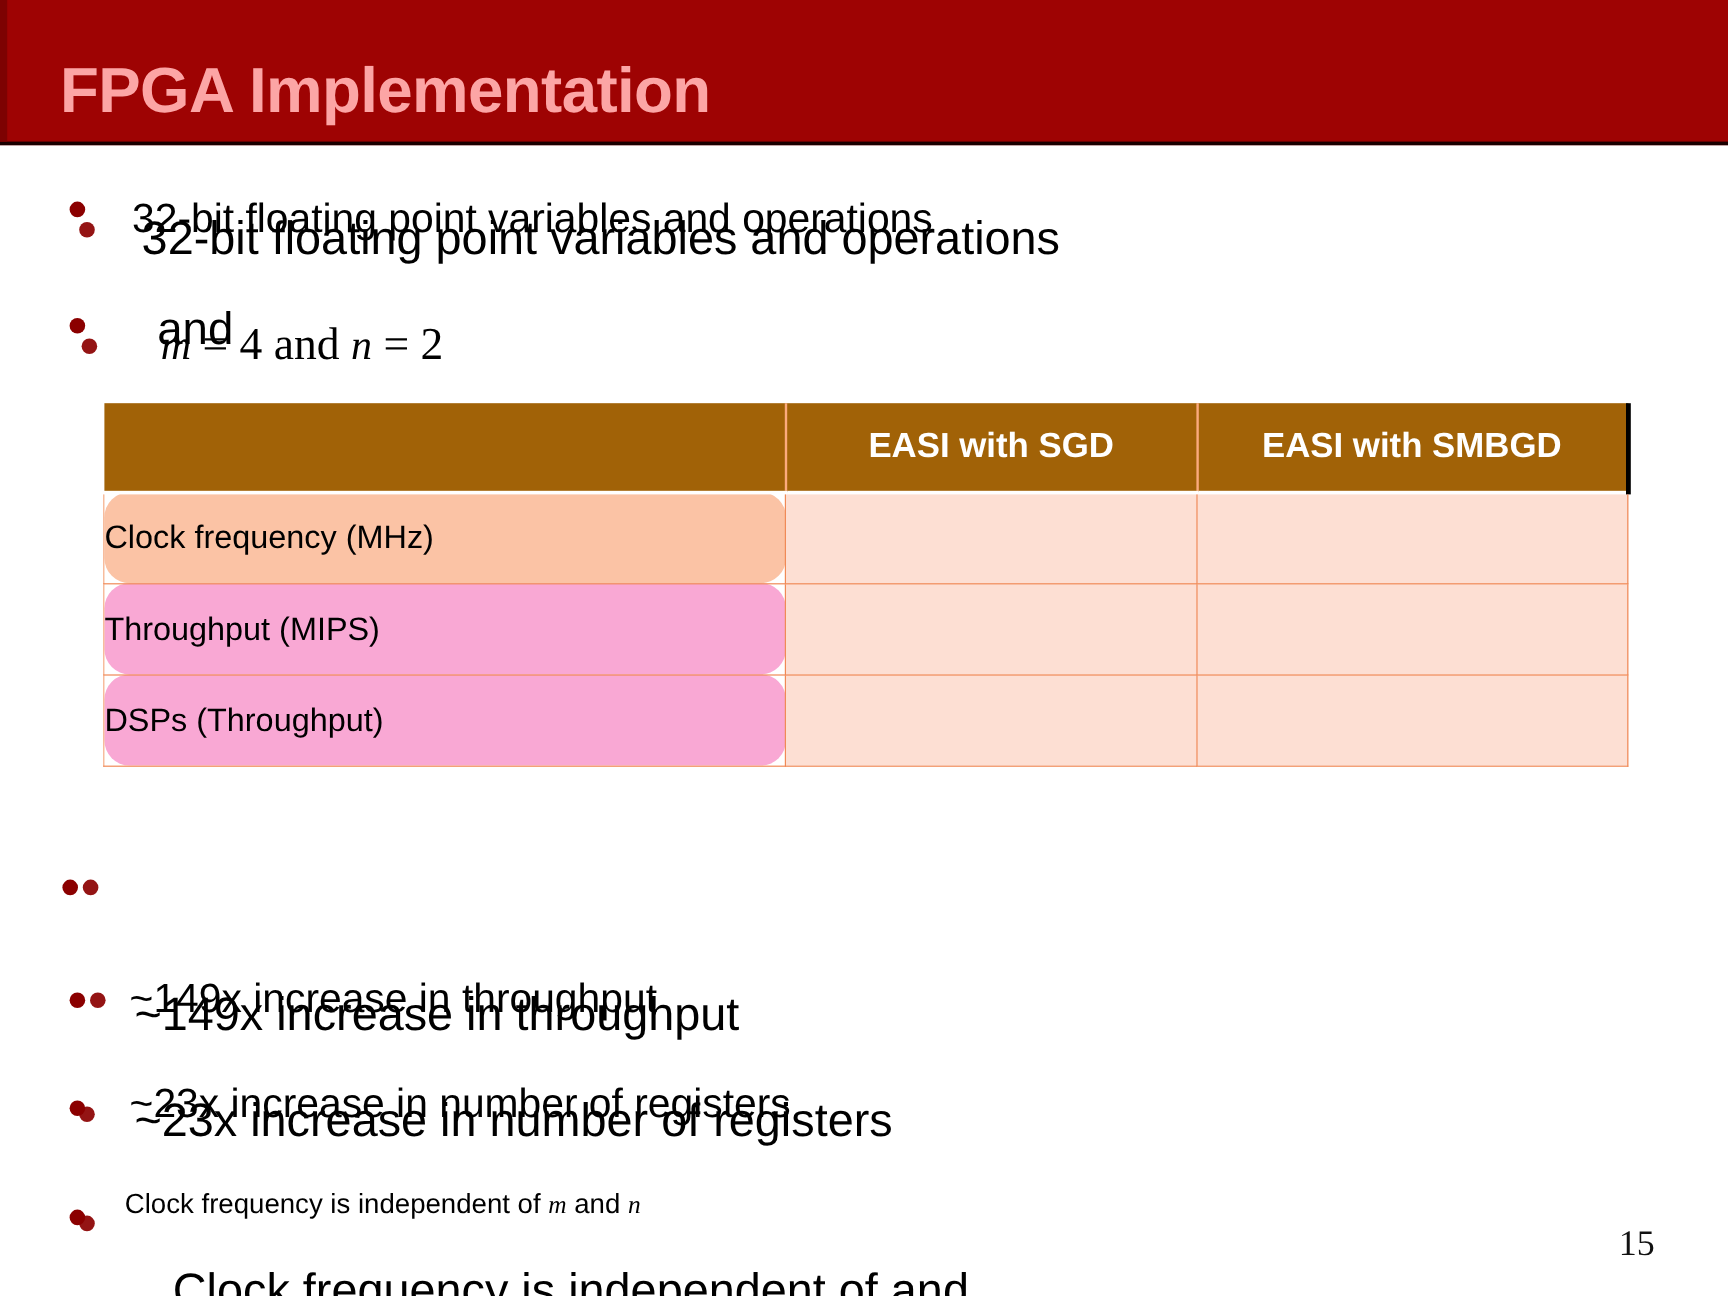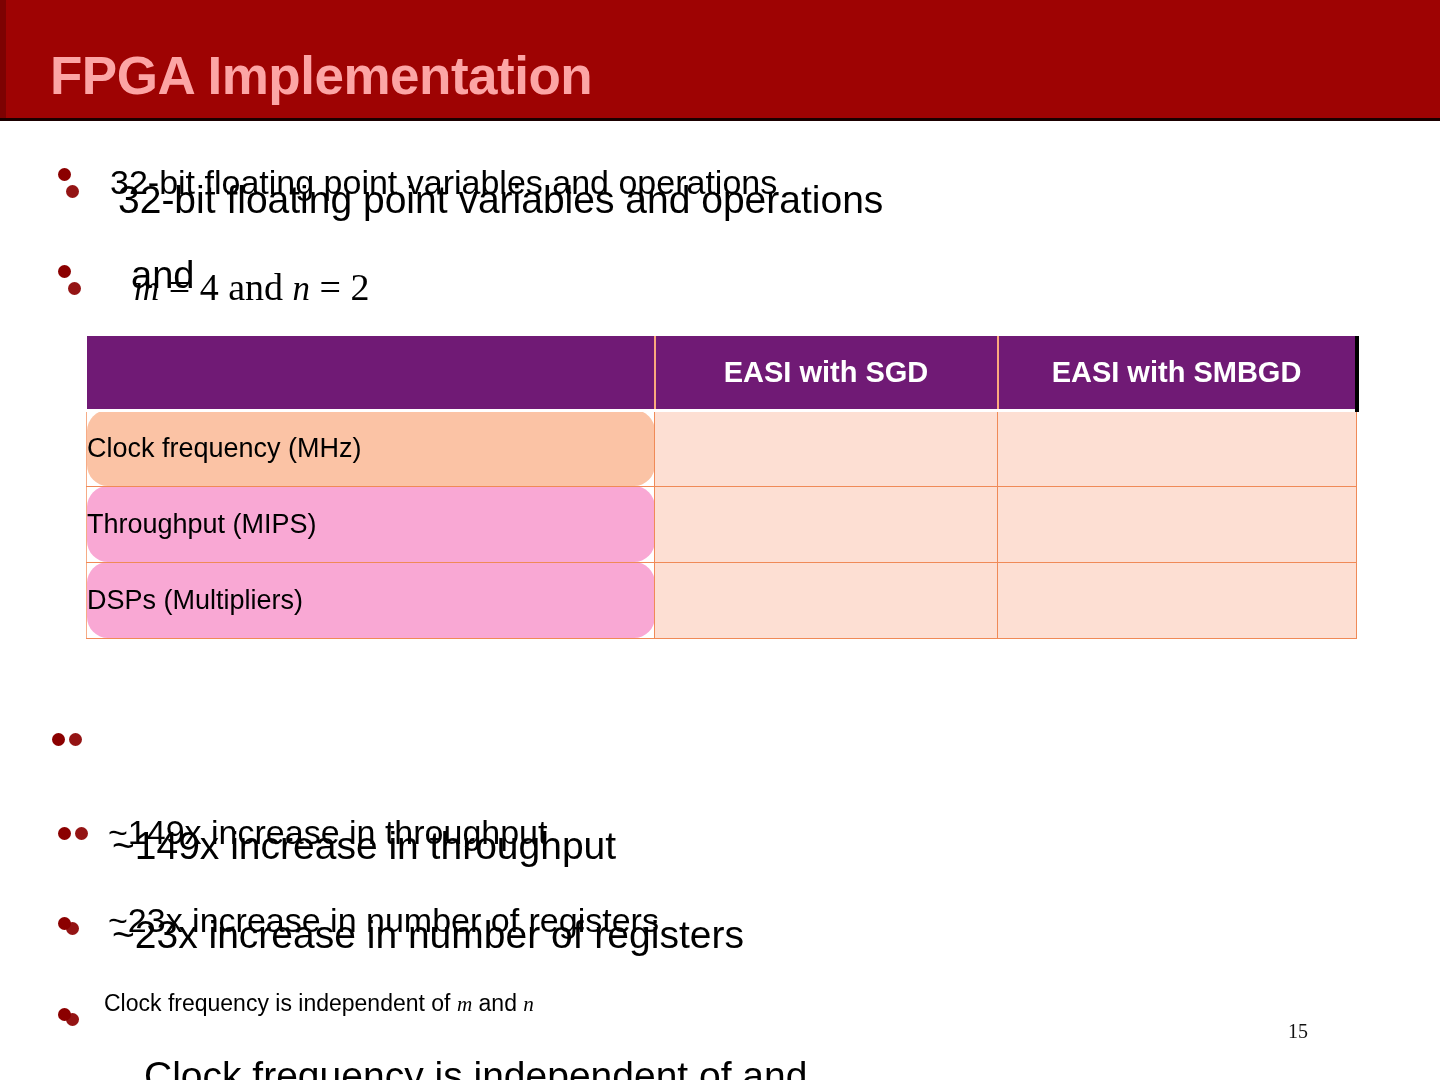--- a/index.html
+++ b/index.html
@@ -98,21 +98,21 @@
   #metrics-table th,
   #metrics-table td {
     padding: 0;
     margin: 0;
     vertical-align: middle;
     box-sizing: border-box;
   }
 
   thead th {
     height: 74px;
-    background: #701a75;
+    background: #a16207;
     color: #ffffff;
     font-size: 29px;
     font-weight: bold;
     text-align: center;
     border-right: 2px solid #fbaa7d;
     border-bottom: 3px solid #ffffff;
   }
   thead th.hdr-blank {
     border-right: 2px solid #fbaa7d;
   }
@@ -136,24 +136,24 @@
   tbody tr.shade-light td.label-cell { background: #f9a8d4; }
   tbody tr.shade-dark td.data-cell  { background: #fddfd3; }
   tbody tr.shade-light td.data-cell { background: #fddfd3; }
   tbody tr:last-child td { border-bottom: 1px solid #f08a57; }
   tbody td:last-child { border-right: 1px solid #f08a57; }
   tbody td:first-child { border-left: 1px solid #f6ac86; }
 
   
   #page-number {
     position: absolute;
-    left: 1288px;
+    left: 1349px;
     top: 1020px;
     font-family: "Liberation Serif", serif;
-    font-size: 20px;
+    font-size: 30px;
     color: #111111;
   }
 </style>
 </head>
 <body>
 
 <div id="title-banner">
   <div id="slide-title">FPGA Implementation</div>
 </div>
 
@@ -191,21 +191,21 @@
       <td class="label-cell">Clock frequency (MHz)</td>
       <td class="data-cell"></td>
       <td class="data-cell"></td>
     </tr>
     <tr class="shade-light">
       <td class="label-cell">Throughput (MIPS)</td>
       <td class="data-cell"></td>
       <td class="data-cell"></td>
     </tr>
     <tr class="shade-light">
-      <td class="label-cell">DSPs (Multipliers)</td>
+      <td class="label-cell">DSPs (Throughput)</td>
       <td class="data-cell"></td>
       <td class="data-cell"></td>
     </tr>
   </tbody>
 </table>
 
 <div class="bullet-row">
   <span class="bullet-dot" style="left:52px; top:733px;"></span>
   <span class="bullet-dot ghost" style="left:69px; top:733px;"></span>
 </div>

